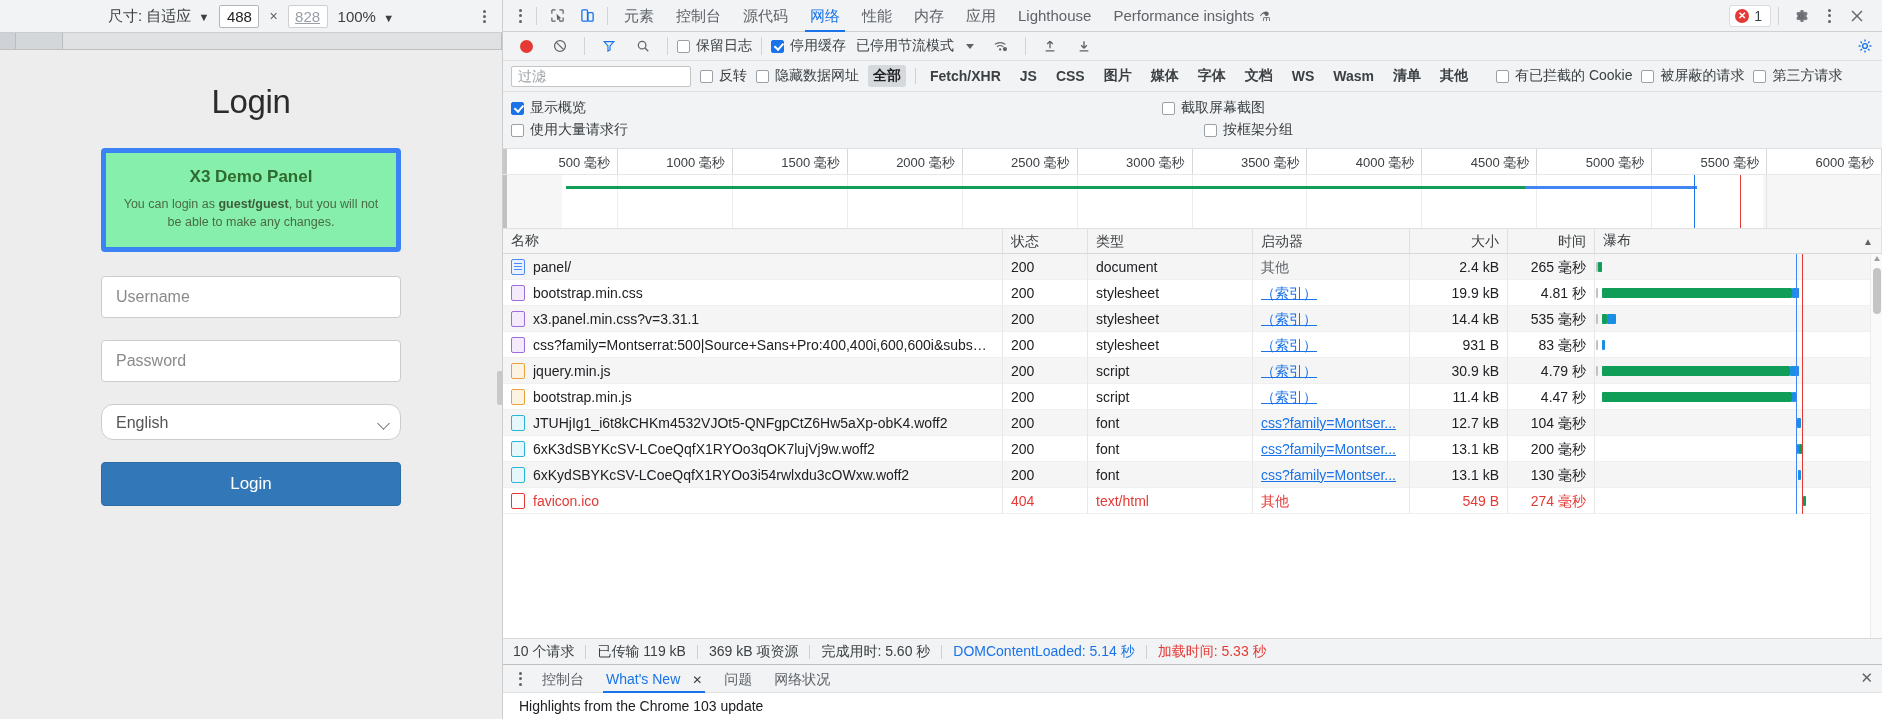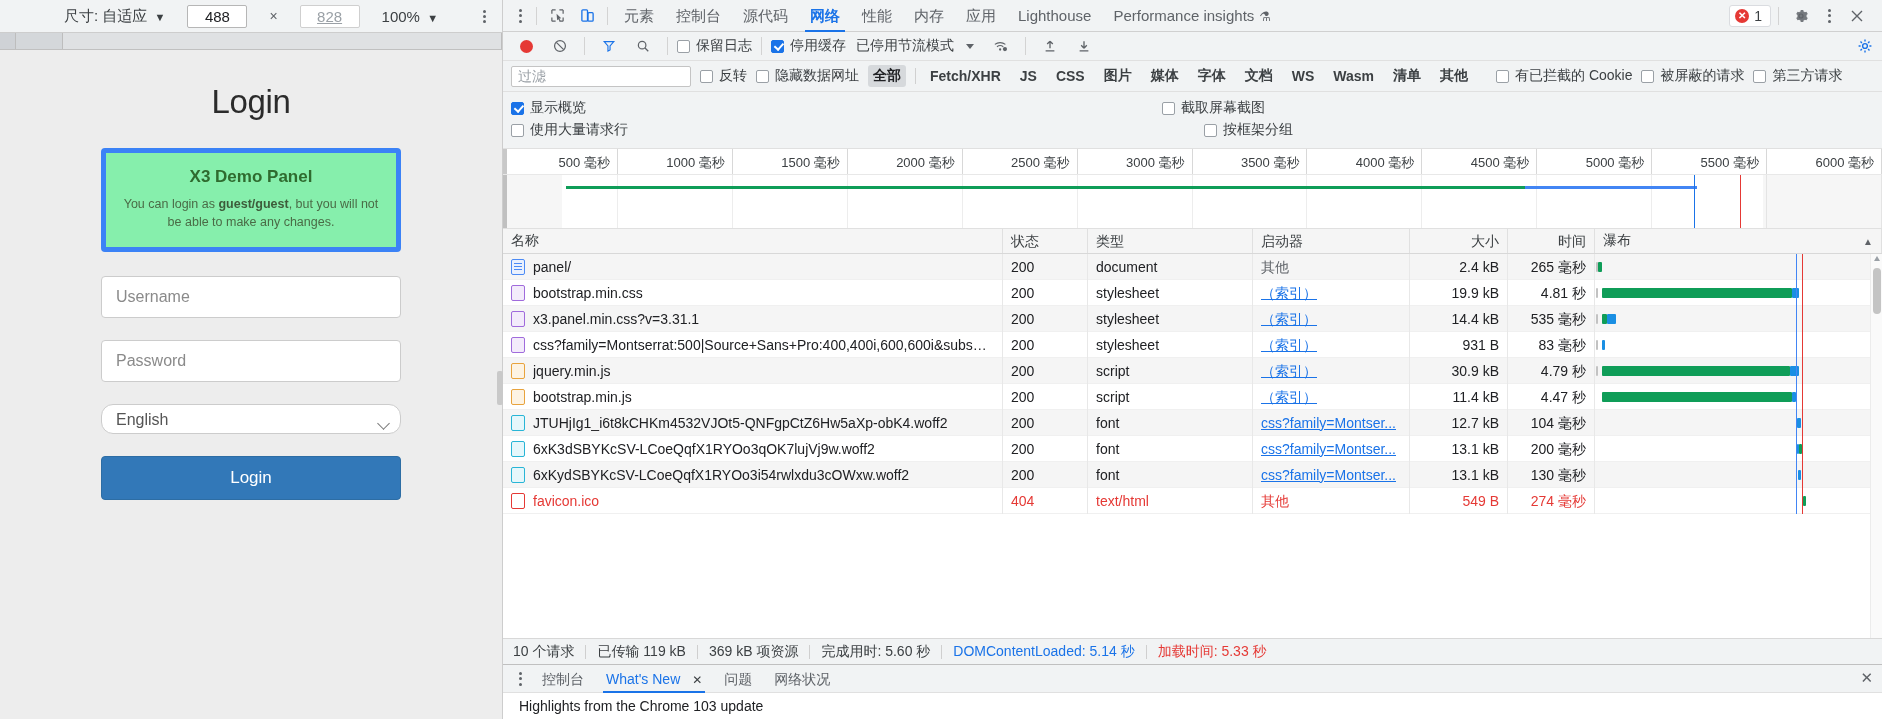--- a/index.html
+++ b/index.html
@@ -10,26 +10,26 @@
     font-family: "Liberation Sans", sans-serif;
     font-size: 15px;
     background: #fff;
   }
   #app { display: flex; width: 1882px; height: 719px; }
 
   
   #page-side { width: 503px; height: 719px; background: #fff; display: flex; flex-direction: column; border-right: 1px solid #cdcdcd; }
   .dev-toolbar {
     height: 33px; background: #f1f3f4; border-bottom: 1px solid #cdcdcd;
-    display: flex; align-items: center; justify-content: center; gap: 22px;
+    display: flex; align-items: center; justify-content: center; gap: 10px;
     font-size: 15px; color: #3c4043; position: relative;
   }
   .caret { font-size: 11px; margin-left: 3px; }
   .dim-input {
-    width: 60px; height: 23px; border: 1px solid #b6b6b6; border-radius: 2px;
+    width: 40px; height: 23px; border: 1px solid #b6b6b6; border-radius: 2px;
     background: #fff; font-size: 15px; color: #202124; text-align: center;
     font-family: "Liberation Sans", sans-serif; padding: 0;
   }
   .dim-input.ghost { color: #9aa0a6; border-color: #cfcfcf; text-decoration: underline; }
   .times { color: #5f6368; font-size: 14px; }
   .kebab-v {
     position: absolute; right: 10px; top: 50%; transform: translateY(-50%);
     width: 16px; height: 16px; display: flex; flex-direction: column;
     align-items: center; justify-content: center; gap: 2px; cursor: pointer;
   }
@@ -55,21 +55,21 @@
   .alert-green p { margin: 0; font-size: 12.5px; color: #4a6b46; line-height: 1.45; }
   .alert-green p b { font-weight: 700; color: #3d5c3a; }
   .field {
     width: 100%; height: 42px; border: 1px solid #ccc; border-radius: 4px;
     background: #fff; padding: 0 14px; font-size: 16px; color: #555;
     font-family: "Liberation Sans", sans-serif; margin-bottom: 22px; display: block;
   }
   .field::placeholder { color: #8a8a8a; }
   .select-wrap { position: relative; margin-bottom: 22px; }
   .select-wrap select {
-    width: 100%; height: 30px; border: 1px solid #ccc; border-radius: 12px;
+    width: 100%; height: 36px; border: 1px solid #ccc; border-radius: 12px;
     background: #fff; padding: 0 14px; font-size: 16px; color: #555;
     font-family: "Liberation Sans", sans-serif; -webkit-appearance: none; appearance: none;
   }
   .select-wrap .sel-caret {
     position: absolute; right: 13px; top: 15px; width: 9px; height: 9px;
     border-right: 1.6px solid #777; border-bottom: 1.6px solid #777;
     transform: rotate(45deg); pointer-events: none;
   }
   .btn-login {
     width: 100%; height: 44px; background: #3278b8; border: 1px solid #2d6da4;
@@ -89,21 +89,21 @@
     display: flex; align-items: center; padding: 3px 6px; flex: none;
   }
   .tb-kebab { width: 22px; height: 26px; display: flex; flex-direction: column; align-items: center; justify-content: center; gap: 2.5px; cursor: pointer; }
   .tb-kebab i { width: 3px; height: 3px; border-radius: 50%; background: #5f6368; }
   .vsep { width: 1px; height: 18px; background: #d3d3d3; margin: 0 5px; }
   .tb-icon { width: 30px; height: 26px; display: flex; align-items: center; justify-content: center; cursor: pointer; }
   .dt-tab {
     padding: 0 11px; height: 32px; line-height: 32px; font-size: 15px;
     color: #5f6368; cursor: pointer; white-space: nowrap; position: relative;
   }
-  .dt-tab.active { color: #1a73e8; font-weight: bold; }
+  .dt-tab.active { color: #1a73e8; }
   .dt-tab.active::after { content: ""; position: absolute; left: 6px; right: 6px; bottom: 0; height: 2px; background: #1a73e8; }
   .dt-tab .flask { margin-left: 5px; font-size: 13px; color: #5f6368; }
   .tabbar-right { margin-left: auto; display: flex; align-items: center; gap: 2px; padding-right: 4px; }
   .err-badge {
     display: flex; align-items: center; gap: 5px; padding: 2px 8px 2px 5px;
     border: 1px solid #dadce0; border-radius: 3px; background: #fff; font-size: 14px; color: #3c4043; cursor: pointer;
   }
   .err-dot { width: 14px; height: 14px; border-radius: 50%; background: #e53935; color: #fff; font-size: 10px; display: flex; align-items: center; justify-content: center; font-weight: 700; }
 
   .net-toolbar {

